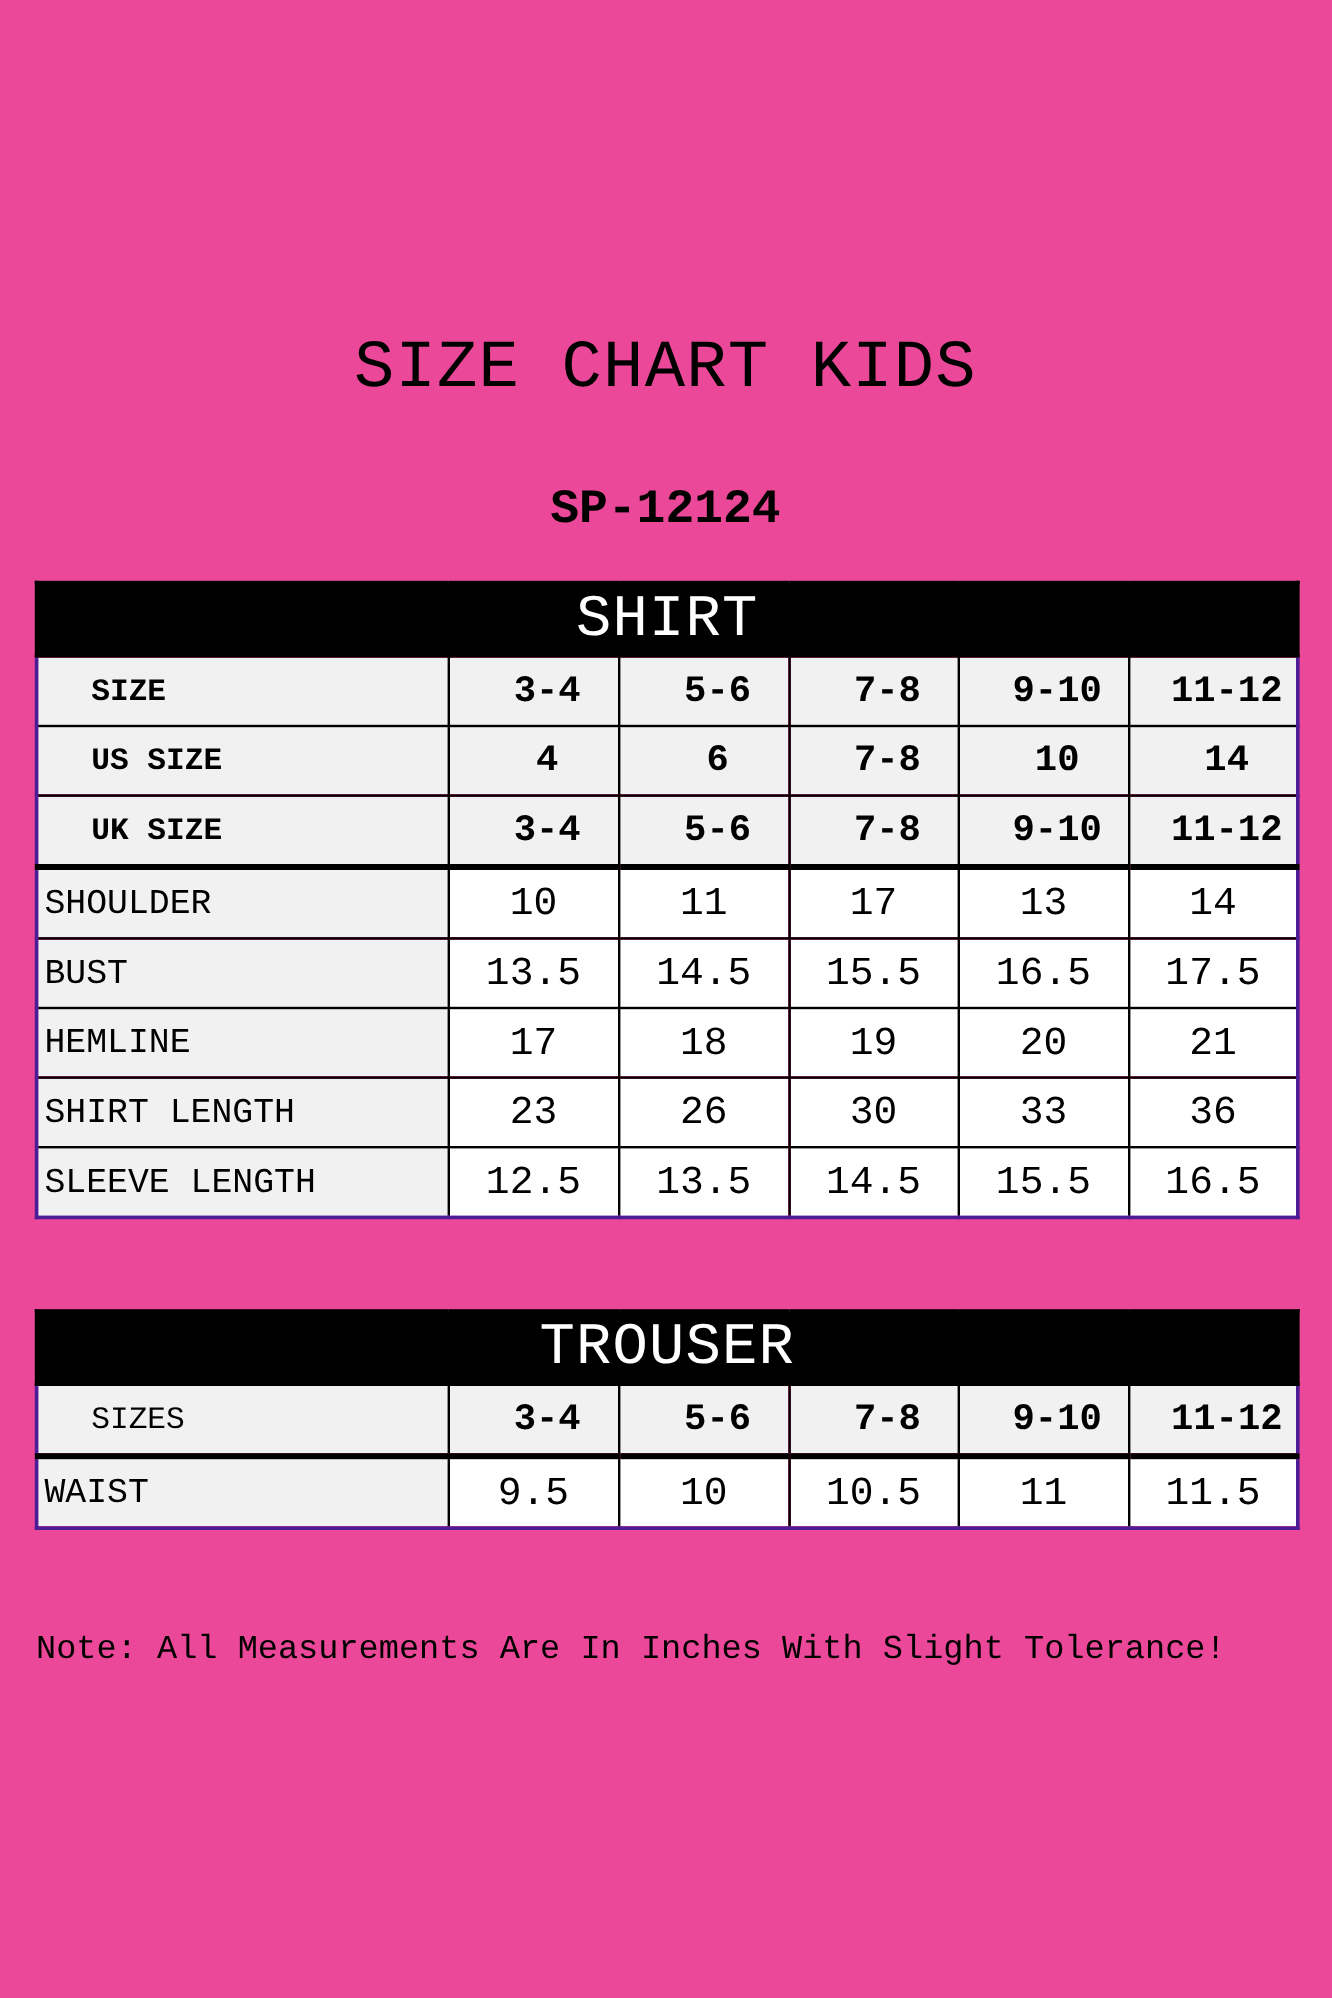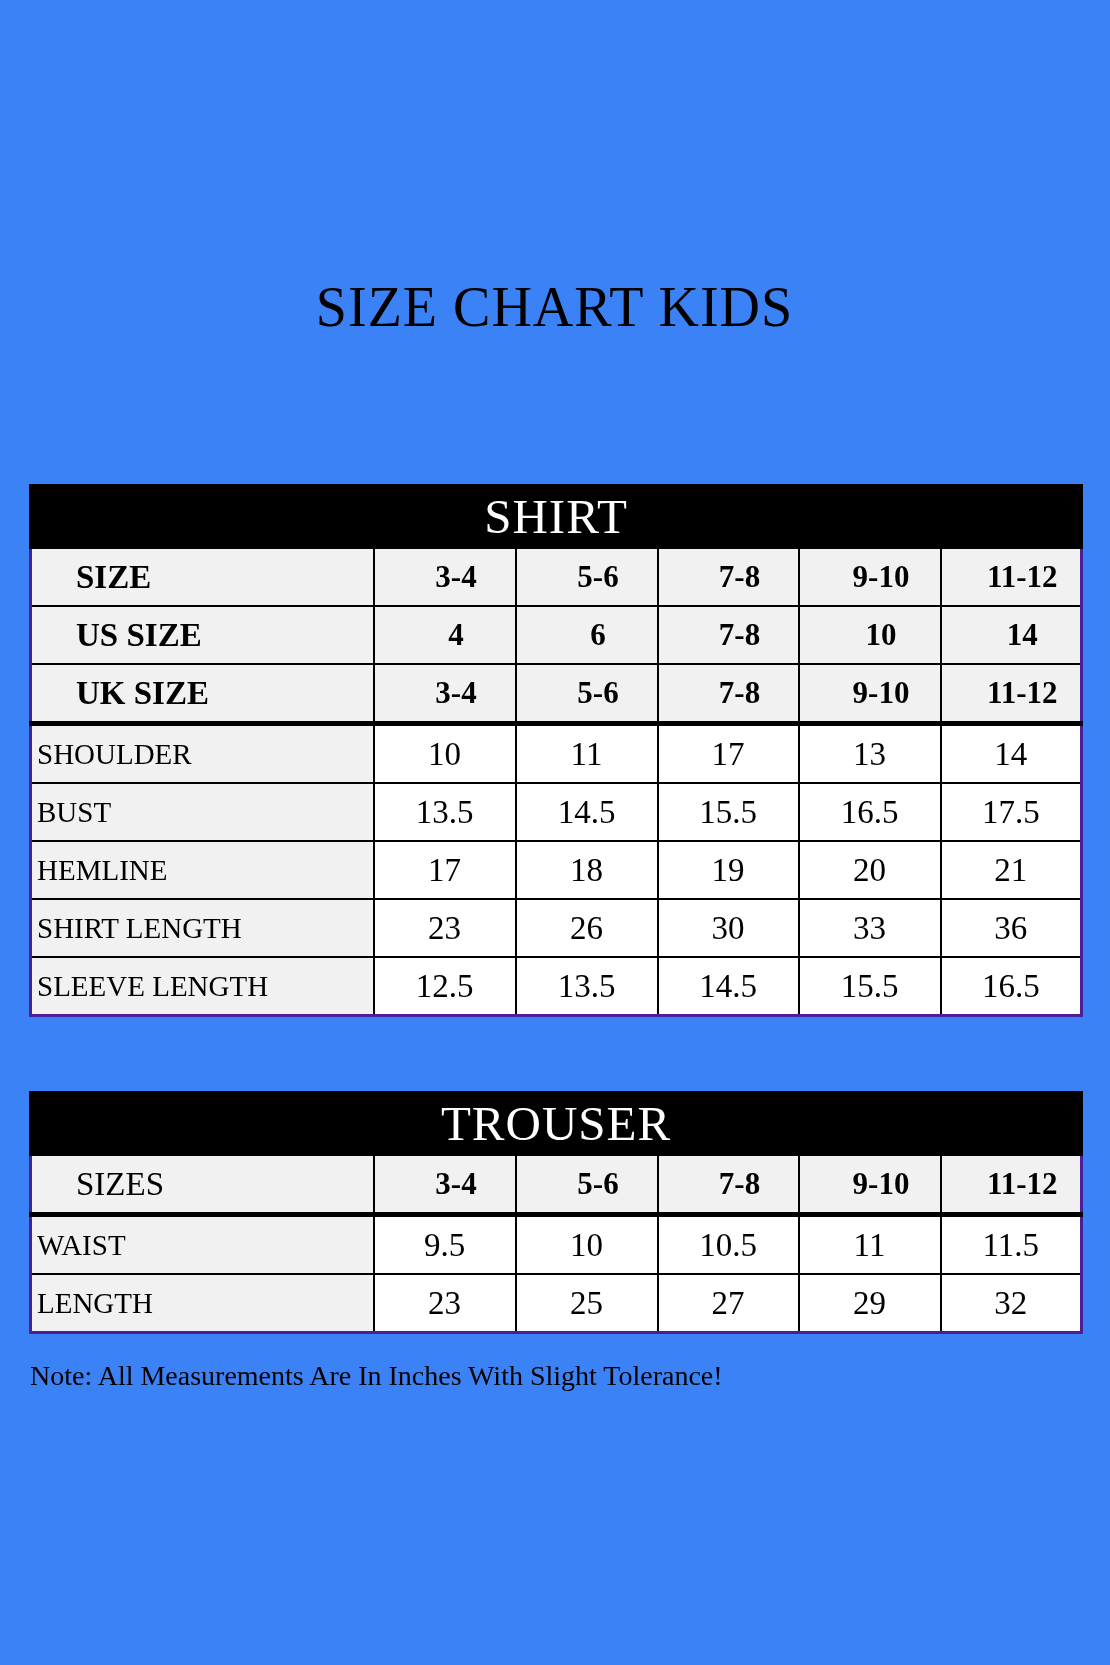--- a/index.html
+++ b/index.html
@@ -4,22 +4,22 @@
 <style>
   html, body {
     margin: 0;
     padding: 0;
     background: #ffffff;
   }
   .sheet {
     position: relative;
     width: 1110px;
     height: 1665px;
-    background: #3b82f6;
-    font-family: Liberation Serif, serif;
+    background: #ec4899;
+    font-family: Liberation Mono, monospace;
     color: #000000;
     overflow: hidden;
   }
   .heading-block {
     position: absolute;
     left: 29px;
     width: 1051px;
     text-align: center;
   }
   .page-title {
@@ -73,21 +73,21 @@
   td.lbl {
     text-align: left;
     padding-left: 5px;
     background: #f1f1f1;
   }
   td.val { text-align: center; }
   tr.szrow td {
     background: #f1f1f1;
     font-weight: 700;
   }
-  tr.szrow td.lbl { font-size: 33px; padding-left: 44px; }
+  tr.szrow td.lbl { font-size: 26px; padding-left: 44px; }
   tr.szrow td.val { font-size: 31px; padding-left: 24px; }
   tr.szrow.plainlbl td.lbl { font-weight: 400; }
   tr.heavy td { border-bottom: 5px solid #000000; }
   tr.mrow td.lbl { font-size: 29px; font-weight: 400; }
   tr.mrow td.val {
     background: #ffffff;
     font-size: 33px;
     font-weight: 400;
   }
   .note {
@@ -97,20 +97,21 @@
     font-size: 28px;
     font-weight: 400;
   }
 </style>
 </head>
 <body>
 
 <div class="sheet">
 
   <div class="heading-block page-title">SIZE CHART KIDS</div>
+  <div class="heading-block article-number">SP-12124</div>
 
   <table id="shirt-table" class="size-table">
     <colgroup>
       <col style="width:343px">
         <col style="width:142px">
         <col style="width:142px">
       <col style="width:141px">
         <col style="width:142px">
         <col style="width:141px">
     </colgroup>
@@ -211,26 +212,18 @@
         <td class="val">11-12</td>
       </tr>
       <tr class="mrow">
         <td class="lbl">WAIST</td>
         <td class="val">9.5</td>
         <td class="val">10</td>
         <td class="val">10.5</td>
         <td class="val">11</td>
         <td class="val">11.5</td>
       </tr>
-      <tr class="mrow">
-        <td class="lbl">LENGTH</td>
-        <td class="val">23</td>
-        <td class="val">25</td>
-        <td class="val">27</td>
-        <td class="val">29</td>
-        <td class="val">32</td>
-      </tr>
     </tbody>
   </table>
 
   <div class="note">Note: All Measurements Are In Inches With Slight Tolerance!</div>
 
 </div>
 
 </body></html>

